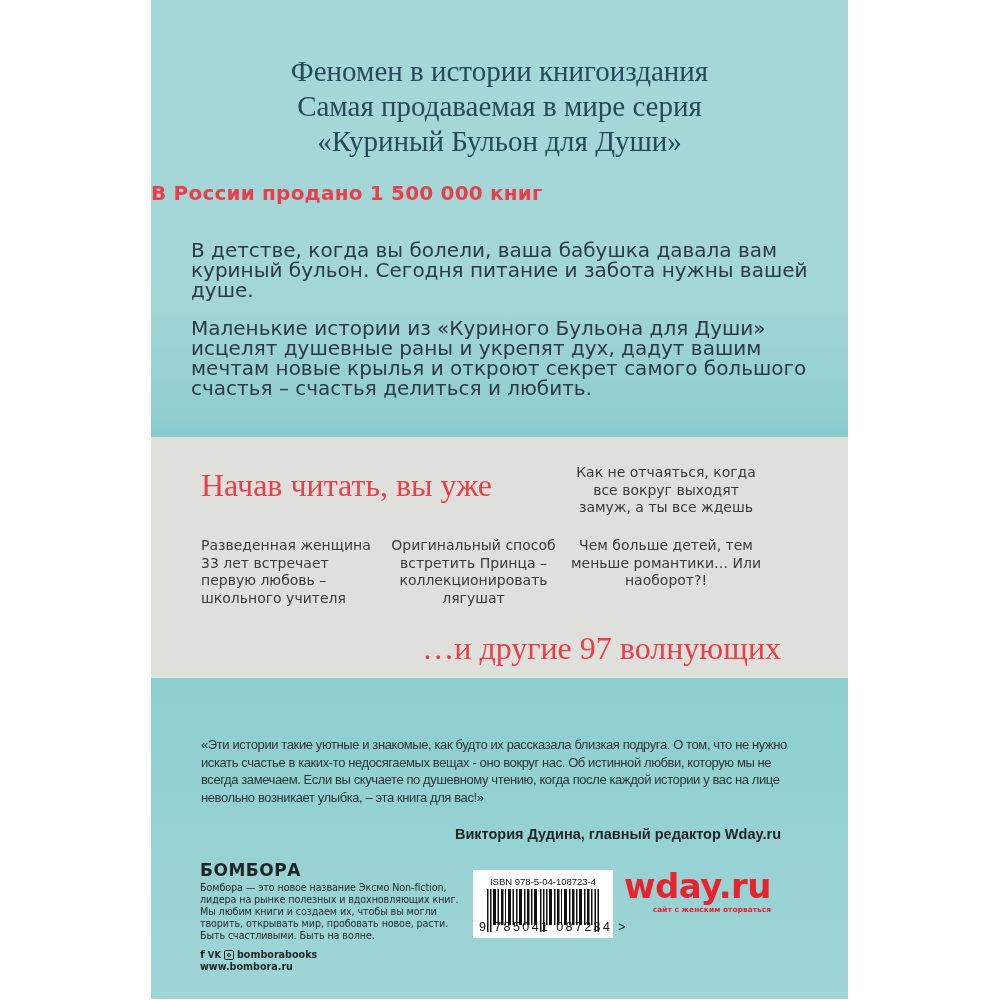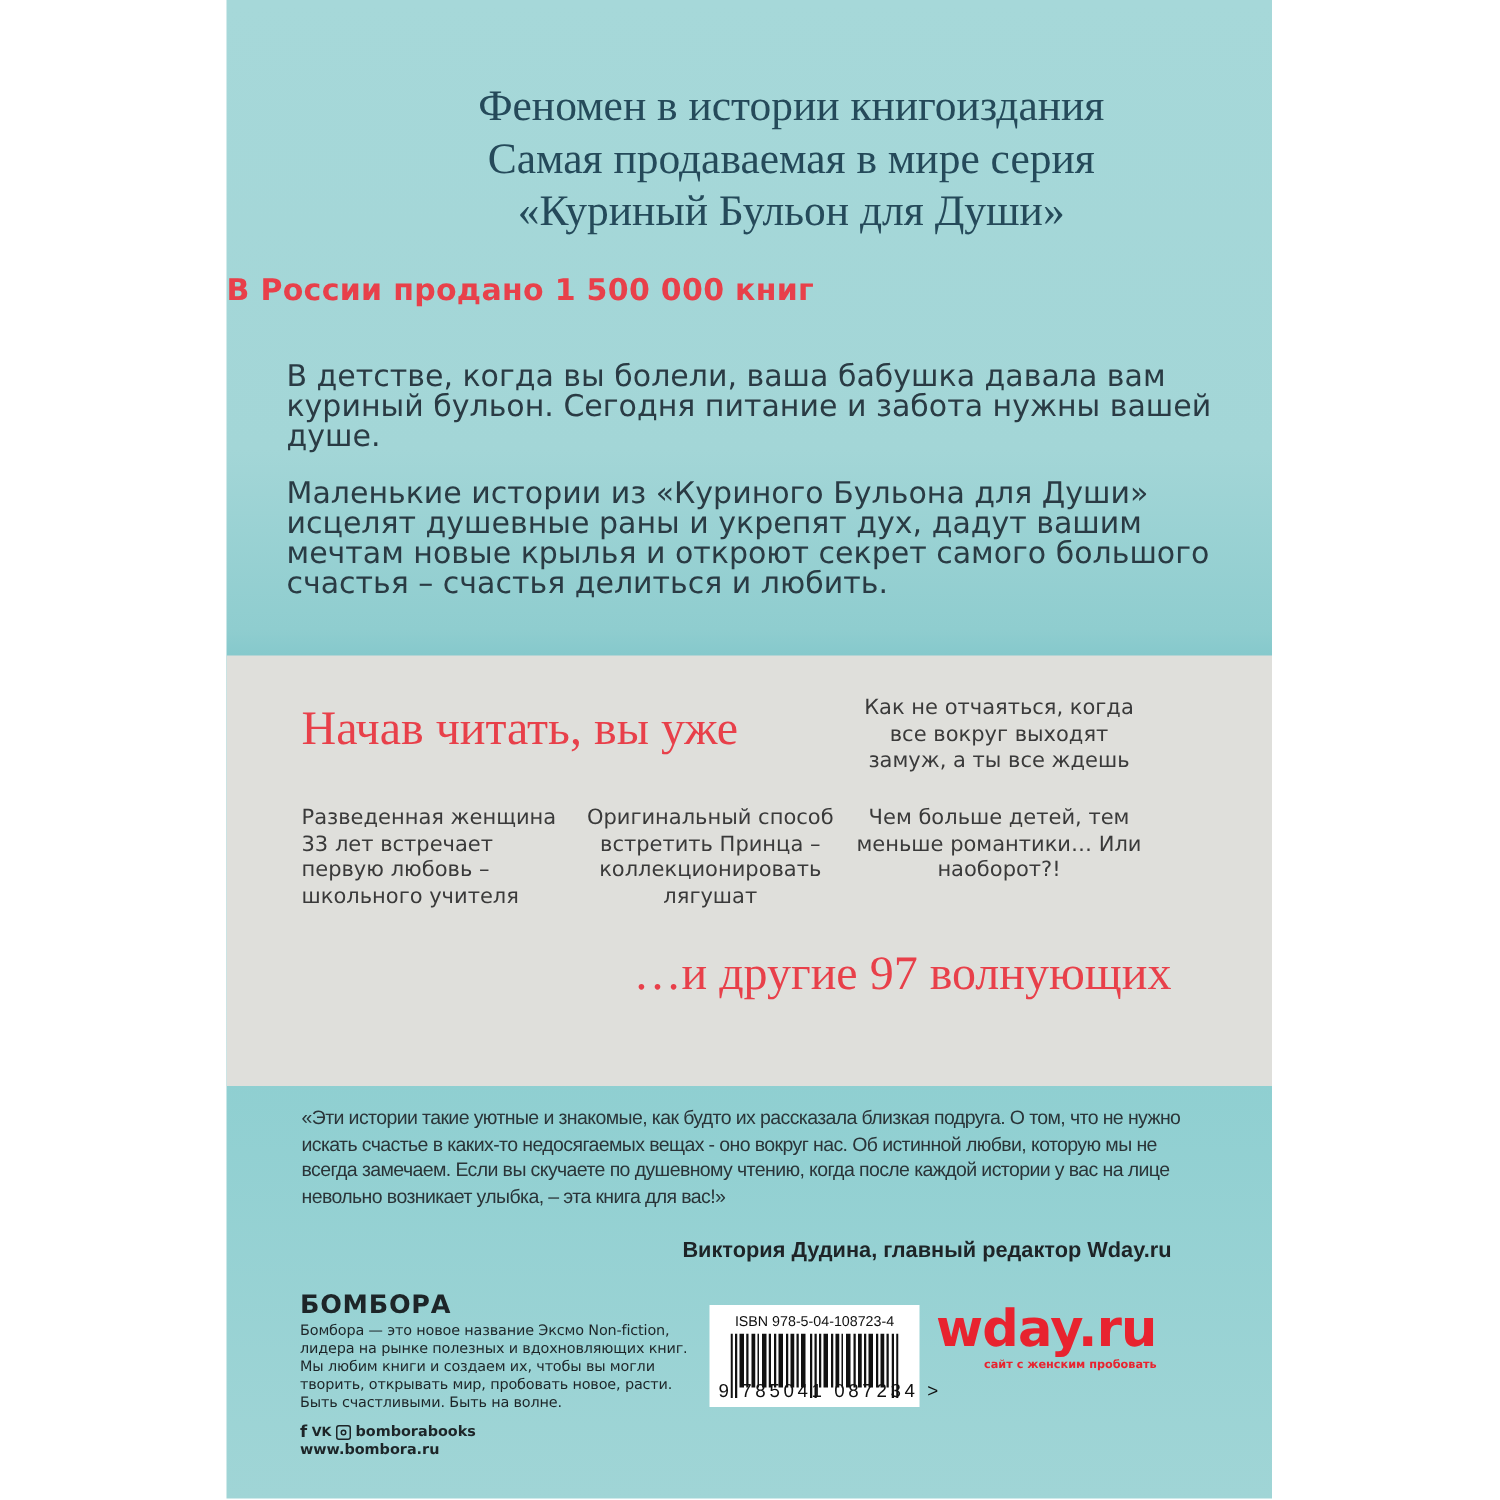--- a/index.html
+++ b/index.html
@@ -6,34 +6,34 @@
   body { width: 1000px; height: 1000px; position: relative; overflow: hidden; }
   .cover {
     position: absolute; left: 151px; top: 0; width: 697px; height: 999px;
     background: linear-gradient(180deg, #a6d8d9 0%, #a3d6d7 30%, #8fcdcf 42%, #86c9cc 43.7%, #8fcfd1 72%, #a0d5d6 100%);
     overflow: hidden;
   }
   .serif { font-family: "Liberation Serif", "DejaVu Serif", serif; }
   .sans { font-family: "DejaVu Sans", "Liberation Sans", sans-serif; }
   .head-lines {
     position: absolute; top: 54px; left: 0; width: 100%; text-align: center;
-    color: #254a5a; font-size: 29px; line-height: 35px; padding-left: 28px;
+    color: #254a5a; font-size: 29px; line-height: 35px;
   }
   .head-lines div { margin: 0; }
   .sold {
     position: absolute; top: 181px; left: 0; width: 100%; text-align: left;
     color: #e8404a; font-size: 20px; font-weight: bold; letter-spacing: 0.2px;
   }
   .intro {
     position: absolute; top: 240px; left: 40px; width: 617px; text-align: left;
     color: #2a3b44; font-size: 20px; line-height: 20px;
   }
   .intro p { margin: 0 0 18px 0; }
   .band {
-    position: absolute; top: 437px; left: 0; width: 697px; height: 287px;
+    position: absolute; top: 437px; left: 0; width: 697px; height: 241px;
     background: #dfdfdb;
   }
   .band-hl {
     position: absolute; left: 50px; top: 30px; color: #e8404a;
     font-size: 32px; line-height: 37px; white-space: nowrap;
   }
   .band-txt { position: absolute; color: #3a3a3a; font-size: 14px; line-height: 17.5px; }
   .col-a { left: 50px; top: 100px; width: 170px; text-align: left; }
   .col-b { left: 225px; top: 100px; width: 195px; text-align: center; }
   .col-c { left: 420px; top: 27px; width: 190px; text-align: center; }
@@ -149,16 +149,16 @@
         <rect x="104" y="0" width="1.5" height="36"></rect>
           <rect x="107.5" y="0" width="1.5" height="43"></rect>
         <rect x="110.5" y="0" width="1.5" height="43"></rect>
       </g>
     </svg>
     <div class="bc-num">9 785041 087234 &gt;</div>
   </div>
 
   <div class="wday">
     <div class="wday-logo">wday.ru</div>
-    <div class="wday-tag">сайт с женским пробовать</div>
+    <div class="wday-tag">сайт с женским оторваться</div>
   </div>
 
 </div>
 
 </body></html>

